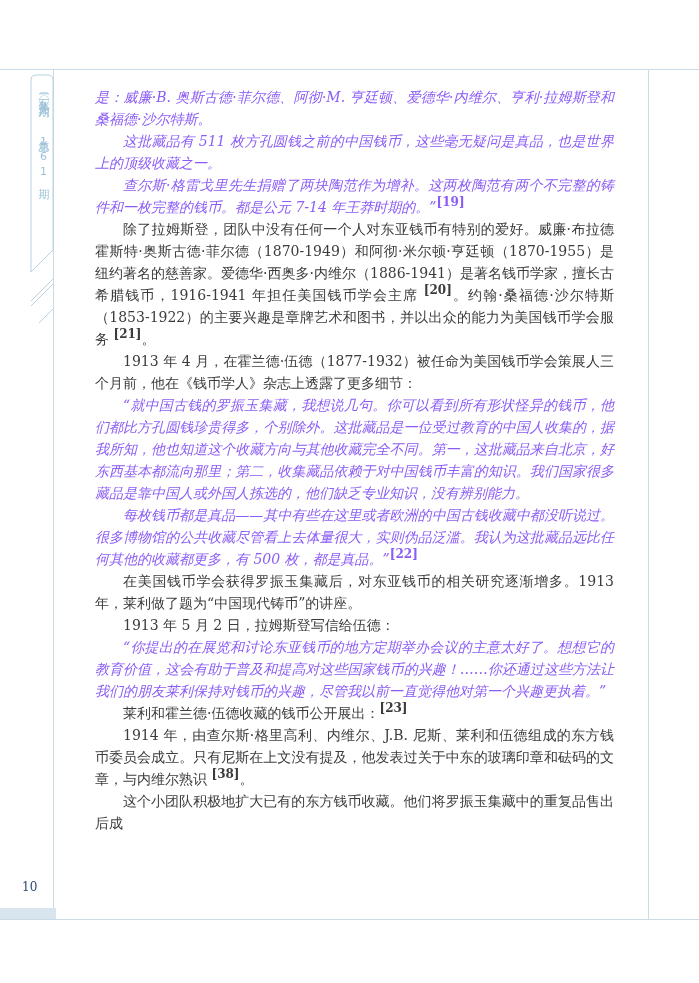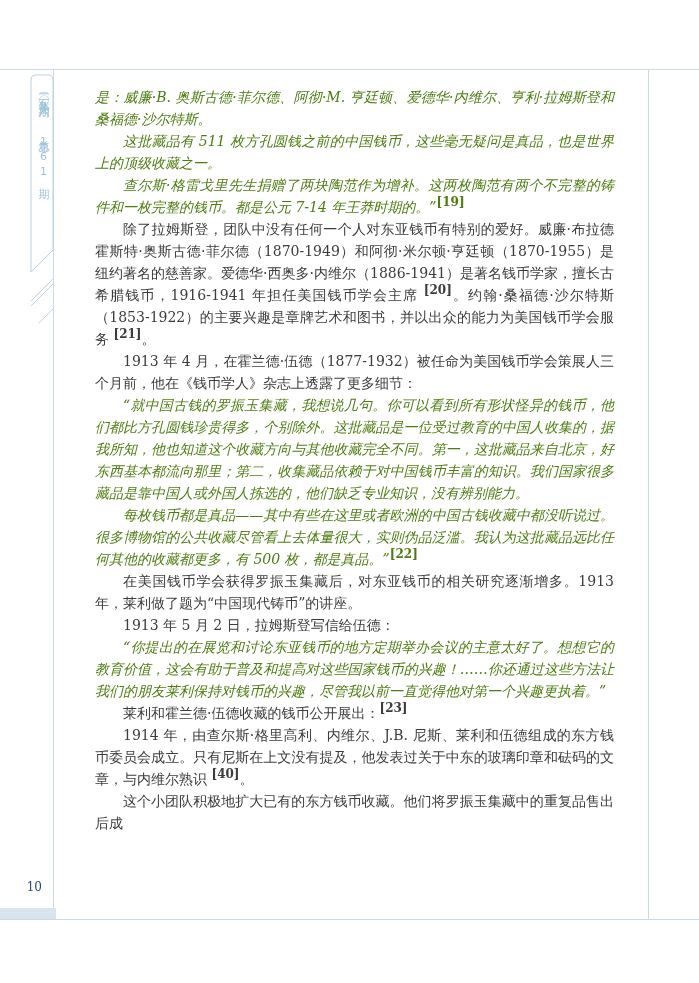--- a/index.html
+++ b/index.html
@@ -18,32 +18,32 @@
   .issue-tab-text {
     position:absolute; left:34px; top:84px; height:172px;
     writing-mode:vertical-rl; text-orientation:upright;
     font-size:11px; letter-spacing:2px; line-height:19px;
     color:var(--tabtext,#9dc2d8);
     font-family:"DejaVu Sans","Liberation Sans",sans-serif;
   }
   .issue-tab-text .part2 { margin-top:16px; }
 
   .page-number {
-    position:absolute; left:22px; top:880px; width:20px; text-align:right;
+    position:absolute; left:22px; top:880px; width:20px; text-align:left;
     font-size:12px; color:var(--pgnum,#2e4a75);
   }
 
   .text-column {
     position:absolute; left:95px; top:86px; width:519px;
     font-size:14px; line-height:22px; text-align:justify;
     color:var(--ink,#3c3c3c);
   }
   .text-column p { margin:0; padding:0; }
   .text-column p.indent { text-indent:2em; }
-  .text-column p.kai { font-style:italic; color:#4d7c0f; }
+  .text-column p.kai { font-style:italic; color:#8b5cf6; }
   .text-column p.reg { font-style:normal; }
   sup.ref {
     font-size:12px; line-height:0; vertical-align:super; font-weight:bold;
     font-style:normal; letter-spacing:0;
   }
 </style>
 </head>
 <body>
 
 <div class="page">
@@ -73,17 +73,17 @@
       <p class="kai indent">这批藏品有 511 枚方孔圆钱之前的中国钱币，这些毫无疑问是真品，也是世界上的顶级收藏之一。</p>
       <p class="kai indent">查尔斯·格雷戈里先生捐赠了两块陶范作为增补。这两枚陶范有两个不完整的铸件和一枚完整的钱币。都是公元 7-14 年王莽时期的。”<sup class="ref">[19]</sup></p>
       <p class="reg indent">除了拉姆斯登，团队中没有任何一个人对东亚钱币有特别的爱好。威廉·布拉德霍斯特·奥斯古德·菲尔德（1870-1949）和阿彻·米尔顿·亨廷顿（1870-1955）是纽约著名的慈善家。爱德华·西奥多·内维尔（1886-1941）是著名钱币学家，擅长古希腊钱币，1916-1941 年担任美国钱币学会主席 <sup class="ref">[20]</sup>。约翰·桑福德·沙尔特斯（1853-1922）的主要兴趣是章牌艺术和图书，并以出众的能力为美国钱币学会服务 <sup class="ref">[21]</sup>。</p>
       <p class="reg indent">1913 年 4 月，在霍兰德·伍德（1877-1932）被任命为美国钱币学会策展人三个月前，他在《钱币学人》杂志上透露了更多细节：</p>
       <p class="kai indent">“就中国古钱的罗振玉集藏，我想说几句。你可以看到所有形状怪异的钱币，他们都比方孔圆钱珍贵得多，个别除外。这批藏品是一位受过教育的中国人收集的，据我所知，他也知道这个收藏方向与其他收藏完全不同。第一，这批藏品来自北京，好东西基本都流向那里；第二，收集藏品依赖于对中国钱币丰富的知识。我们国家很多藏品是靠中国人或外国人拣选的，他们缺乏专业知识，没有辨别能力。</p>
       <p class="kai indent">每枚钱币都是真品——其中有些在这里或者欧洲的中国古钱收藏中都没听说过。很多博物馆的公共收藏尽管看上去体量很大，实则伪品泛滥。我认为这批藏品远比任何其他的收藏都更多，有 500 枚，都是真品。”<sup class="ref">[22]</sup></p>
       <p class="reg indent">在美国钱币学会获得罗振玉集藏后，对东亚钱币的相关研究逐渐增多。1913 年，莱利做了题为“中国现代铸币”的讲座。</p>
       <p class="reg indent">1913 年 5 月 2 日，拉姆斯登写信给伍德：</p>
       <p class="kai indent">“你提出的在展览和讨论东亚钱币的地方定期举办会议的主意太好了。想想它的教育价值，这会有助于普及和提高对这些国家钱币的兴趣！……你还通过这些方法让我们的朋友莱利保持对钱币的兴趣，尽管我以前一直觉得他对第一个兴趣更执着。”</p>
       <p class="reg indent">莱利和霍兰德·伍德收藏的钱币公开展出：<sup class="ref">[23]</sup></p>
-      <p class="reg indent">1914 年，由查尔斯·格里高利、内维尔、J.B. 尼斯、莱利和伍德组成的东方钱币委员会成立。只有尼斯在上文没有提及，他发表过关于中东的玻璃印章和砝码的文章，与内维尔熟识 <sup class="ref">[40]</sup>。</p>
+      <p class="reg indent">1914 年，由查尔斯·格里高利、内维尔、J.B. 尼斯、莱利和伍德组成的东方钱币委员会成立。只有尼斯在上文没有提及，他发表过关于中东的玻璃印章和砝码的文章，与内维尔熟识 <sup class="ref">[38]</sup>。</p>
       <p class="reg indent">这个小团队积极地扩大已有的东方钱币收藏。他们将罗振玉集藏中的重复品售出后成</p>
     </div>
 
 </div>
 
 </body></html>

